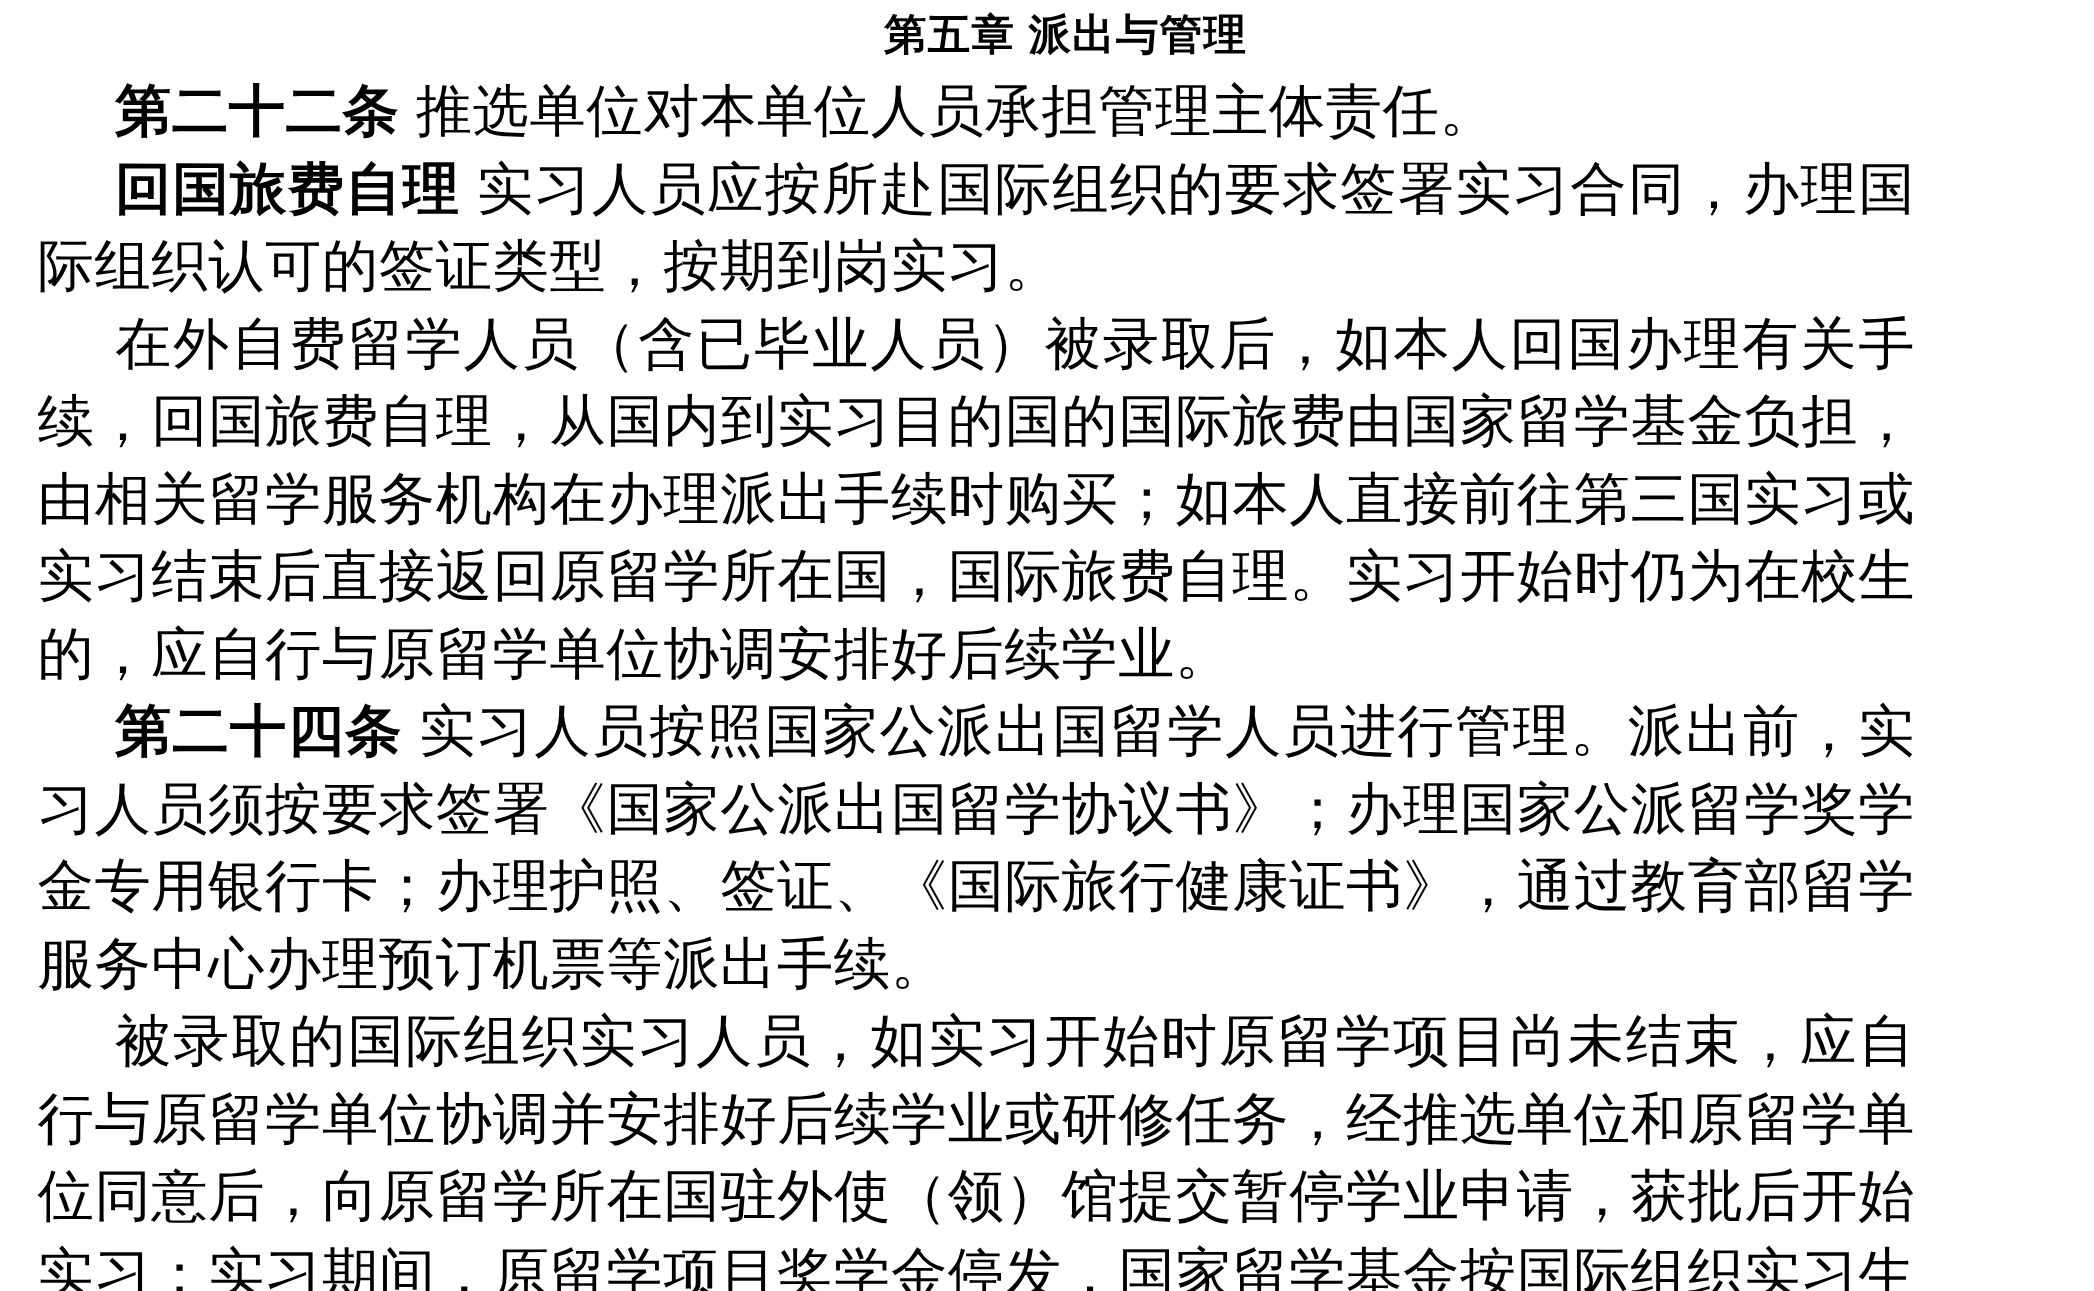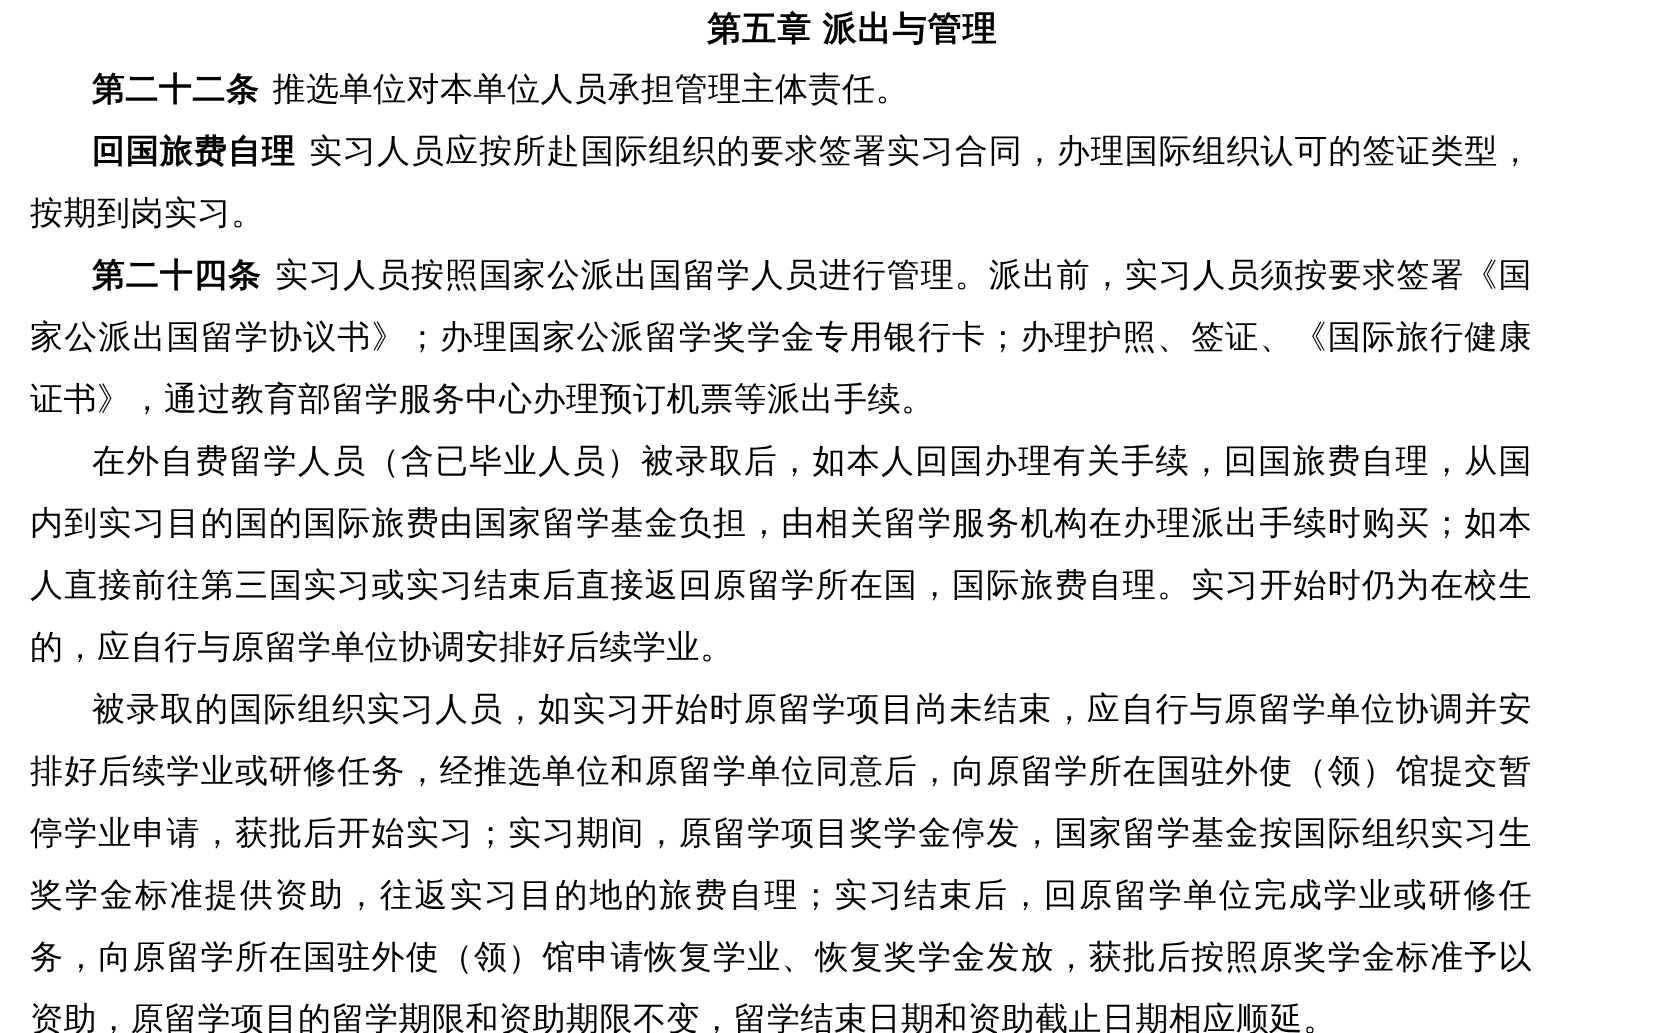--- a/index.html
+++ b/index.html
@@ -22,21 +22,21 @@
     font-size: 34px;
     font-weight: 700;
     line-height: 48px;
     text-align: center;
     margin: 0 -143px 6px 0; 
     letter-spacing: 1px;
     white-space: pre;
   }
   p.article {
     margin: 0;
-    font-size: 33px;
+    font-size: 45px;
     line-height: 62px;
     letter-spacing: 0.5px;
     text-align: justify;
     text-justify: inter-character;
     text-indent: 62px;
     color: #000000;
   }
   .article-label {
     font-weight: 700;
     margin-right: 13px;
@@ -46,19 +46,19 @@
 <body>
 
 <div class="page">
 
   <h1 class="chapter-title">第五章 派出与管理</h1>
 
   <p class="article"><span class="article-label">第二十二条</span><span>推选单位对本单位人员承担管理主体责任。</span></p>
 
   <p class="article"><span class="article-label">回国旅费自理</span><span>实习人员应按所赴国际组织的要求签署实习合同，办理国际组织认可的签证类型，按期到岗实习。</span></p>
 
+  <p class="article"><span>在外自费留学人员（含已毕业人员）被录取后，如本人回国办理有关手续，回国旅费自理，从国内到实习目的国的国际旅费由国家留学基金负担，由相关留学服务机构在办理派出手续时购买；如本人直接前往第三国实习或实习结束后直接返回原留学所在国，国际旅费自理。实习开始时仍为在校生的，应自行与原留学单位协调安排好后续学业。</span></p>
+
   <p class="article"><span class="article-label">第二十四条</span><span>实习人员按照国家公派出国留学人员进行管理。派出前，实习人员须按要求签署《国家公派出国留学协议书》；办理国家公派留学奖学金专用银行卡；办理护照、签证、《国际旅行健康证书》，通过教育部留学服务中心办理预订机票等派出手续。</span></p>
-
-  <p class="article"><span>在外自费留学人员（含已毕业人员）被录取后，如本人回国办理有关手续，回国旅费自理，从国内到实习目的国的国际旅费由国家留学基金负担，由相关留学服务机构在办理派出手续时购买；如本人直接前往第三国实习或实习结束后直接返回原留学所在国，国际旅费自理。实习开始时仍为在校生的，应自行与原留学单位协调安排好后续学业。</span></p>
 
   <p class="article"><span>被录取的国际组织实习人员，如实习开始时原留学项目尚未结束，应自行与原留学单位协调并安排好后续学业或研修任务，经推选单位和原留学单位同意后，向原留学所在国驻外使（领）馆提交暂停学业申请，获批后开始实习；实习期间，原留学项目奖学金停发，国家留学基金按国际组织实习生奖学金标准提供资助，往返实习目的地的旅费自理；实习结束后，回原留学单位完成学业或研修任务，向原留学所在国驻外使（领）馆申请恢复学业、恢复奖学金发放，获批后按照原奖学金标准予以资助，原留学项目的留学期限和资助期限不变，留学结束日期和资助截止日期相应顺延。</span></p>
 
 </div>
 
 </body></html>

